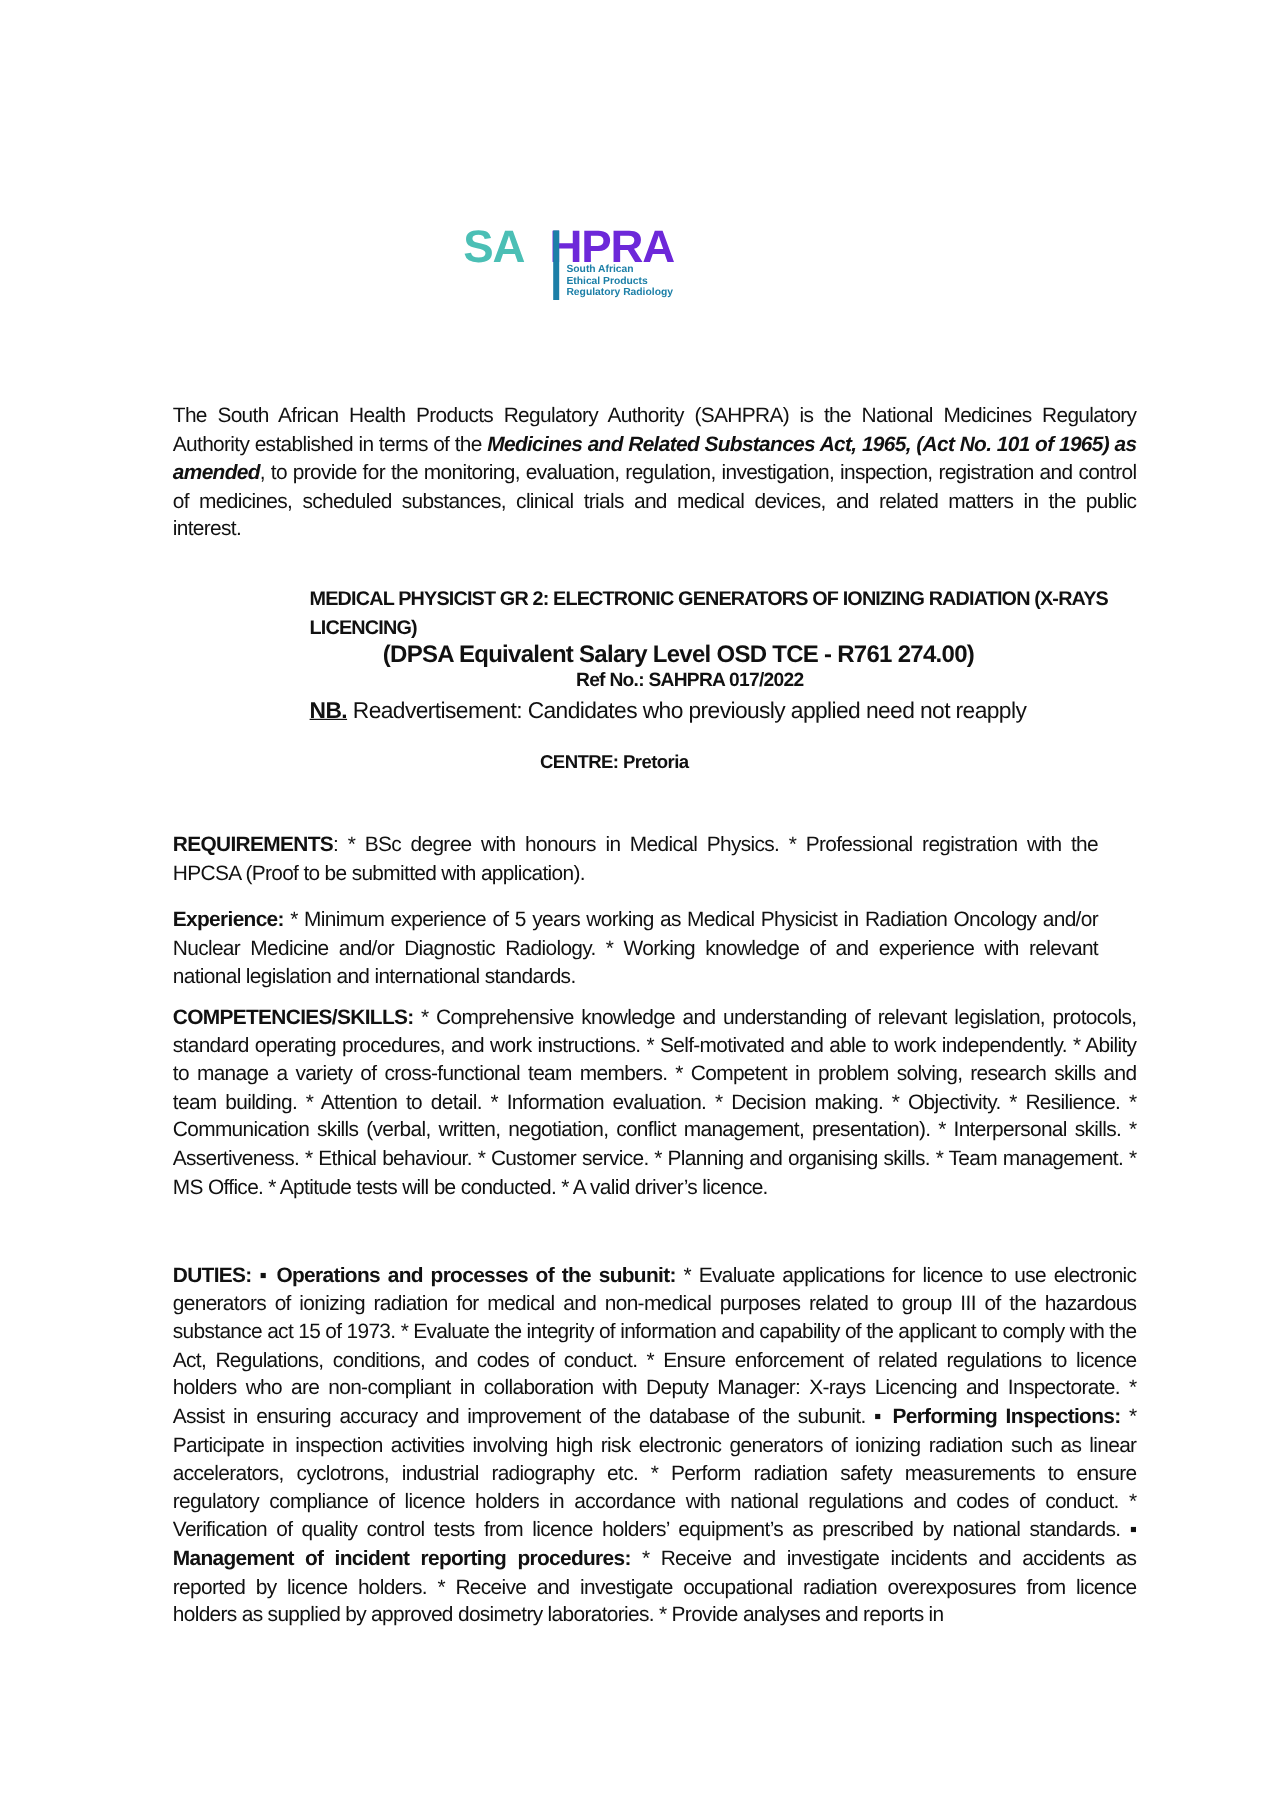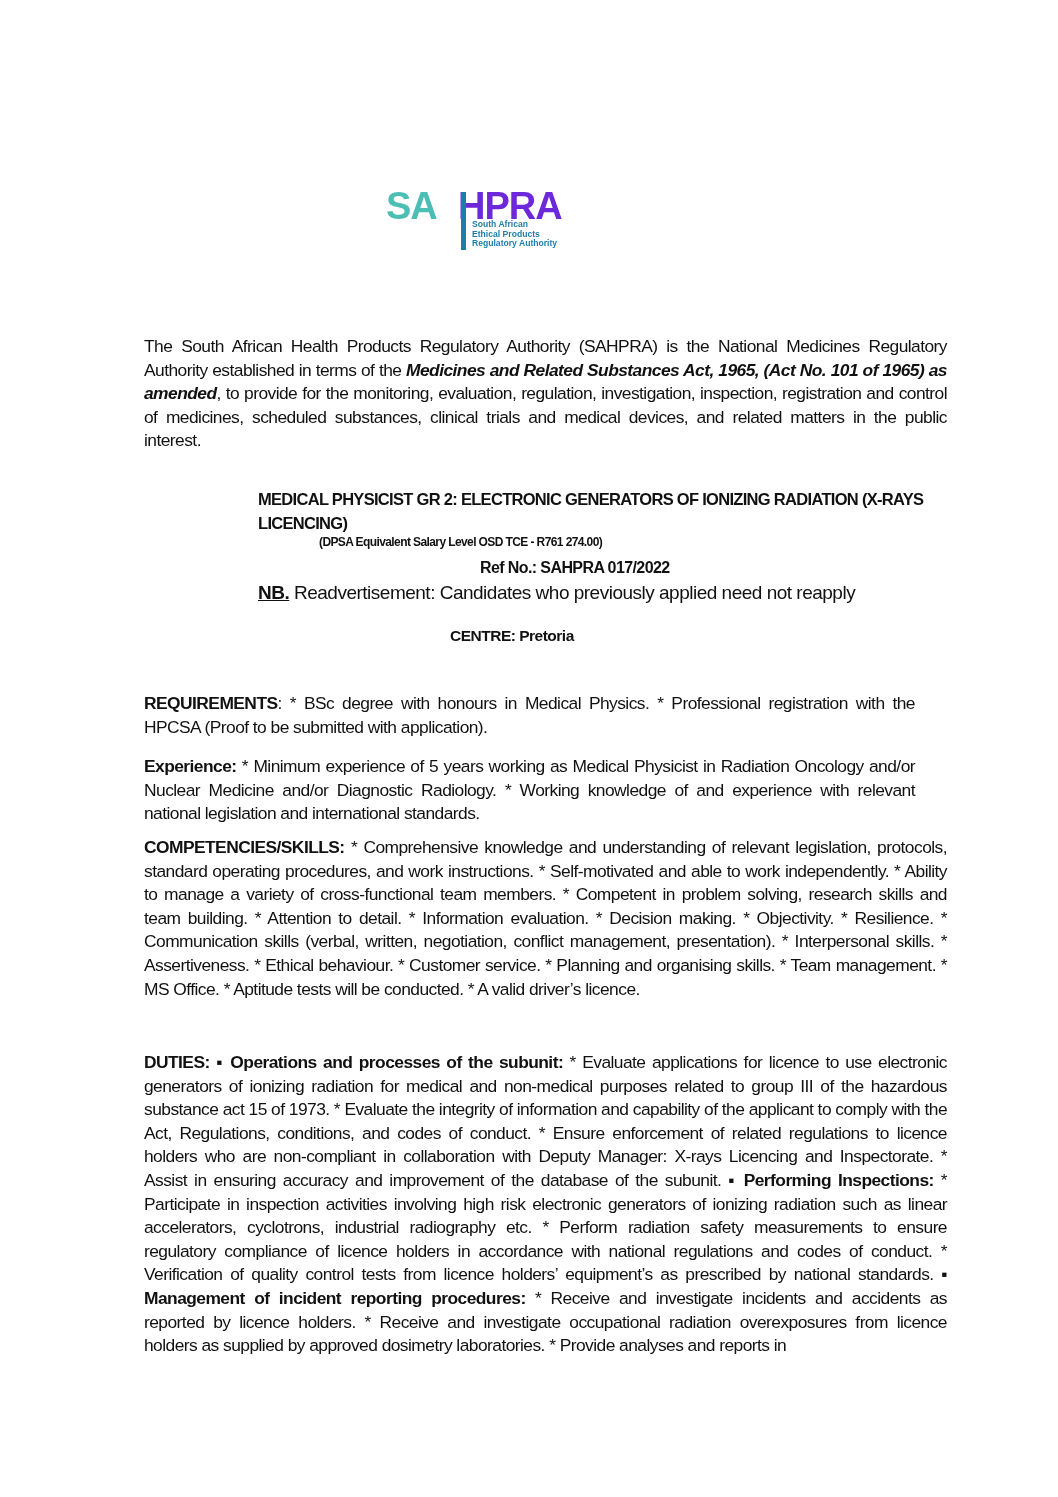--- a/index.html
+++ b/index.html
@@ -18,21 +18,21 @@
                font-weight: bold; font-size: 8.6px; line-height: 9.6px; color: #1c7fa7; }
 
   .txt { position: absolute; left: 128px; width: 803px; font-size: 17.4px; line-height: 23.6px;
          text-align: justify; font-family: "Liberation Sans", sans-serif; letter-spacing: -0.55px; }
   .intro { top: 319px; }
   .bi { font-weight: bold; font-style: italic; }
   b, .b { font-weight: bold; }
 
   .title { position: absolute; left: 258px; top: 487px; width: 680px; font-weight: bold;
            font-size: 16.5px; line-height: 24px; font-family: "Liberation Sans", sans-serif; letter-spacing: -0.7px; }
-  .salary { position: absolute; left: 319px; top: 535px; font-weight: bold; font-size: 12px;
+  .salary { position: absolute; left: 319px; top: 535px; font-weight: bold; font-size: 20px;
             font-family: "Liberation Sans", sans-serif; letter-spacing: -0.6px; }
   .ref { position: absolute; left: 450px; top: 559px; font-weight: bold; font-size: 16px;
          font-family: "Liberation Sans", sans-serif; letter-spacing: -0.6px; margin-left: 30px; }
   .nb { position: absolute; left: 258px; top: 582px; font-size: 19px; font-family: "Liberation Sans", sans-serif; letter-spacing: -0.5px; }
   .nb .nb-label { font-weight: bold; text-decoration: underline; }
   .centre { position: absolute; left: 450px; top: 627px; font-weight: bold; font-size: 15.5px;
             font-family: "Liberation Sans", sans-serif; letter-spacing: -0.5px; }
 
   .req { top: 676px; }
   .comp { top: 820px; }
@@ -44,21 +44,21 @@
 
 <div class="page">
 
   <div class="logo">
     <span class="sa">SA</span>
     <span class="hpra">HPRA</span>
     <div class="bar"></div>
     <div class="sub">
       <div>South African</div>
       <div>Ethical Products</div>
-      <div>Regulatory Authority</div>
+      <div>Regulatory Radiology</div>
     </div>
   </div>
 
   <p class="txt intro para"><span>The South African Health Products Regulatory Authority (SAHPRA) is the National Medicines Regulatory Authority established in terms of the </span><span class="bi">Medicines and Related Substances Act, 1965, (Act No. 101 of 1965) as amended</span><span>, to provide for the monitoring, evaluation, regulation, investigation, inspection, registration and control of medicines, scheduled substances, clinical trials and medical devices, and related matters in the public interest.</span></p>
 
   <div class="title">MEDICAL PHYSICIST GR 2: ELECTRONIC GENERATORS OF IONIZING RADIATION (X-RAYS LICENCING)</div>
   <div class="salary">(DPSA Equivalent Salary Level OSD TCE - R761 274.00)</div>
   <div class="ref">Ref No.: SAHPRA 017/2022</div>
   <div class="nb"><span class="nb-label">NB.</span><span> Readvertisement: Candidates who previously applied need not reapply</span></div>
   <div class="centre">CENTRE: Pretoria</div>

